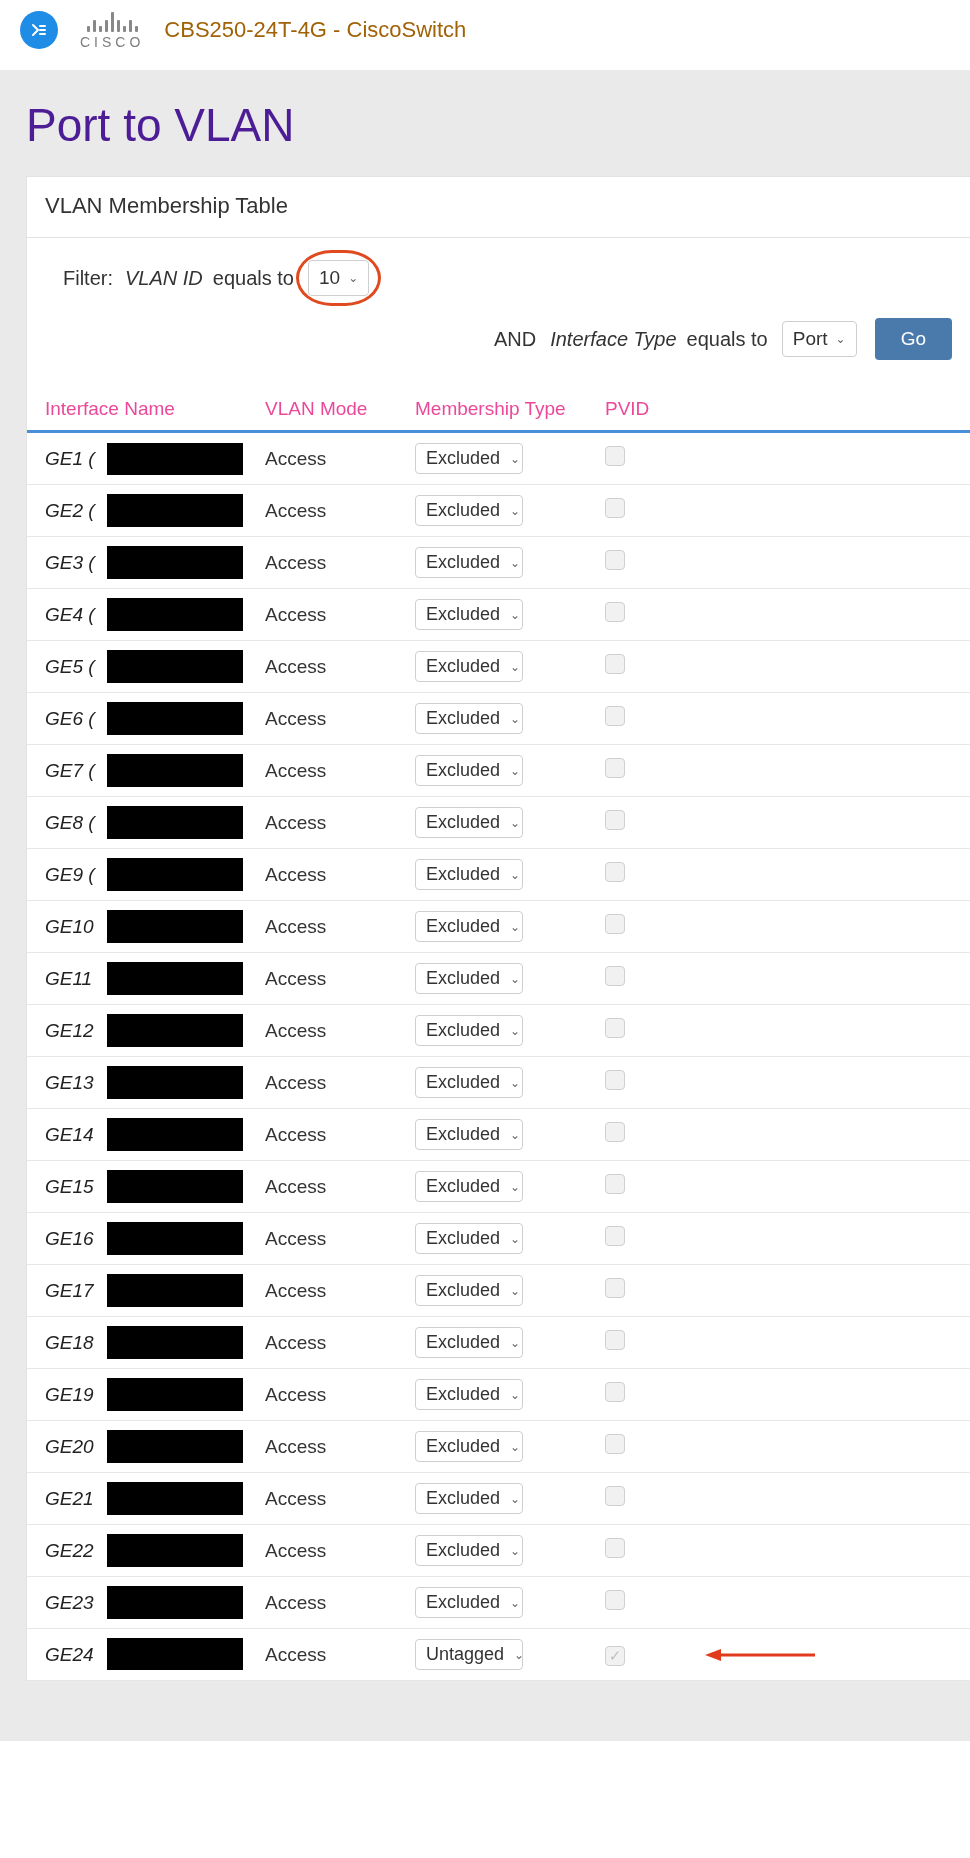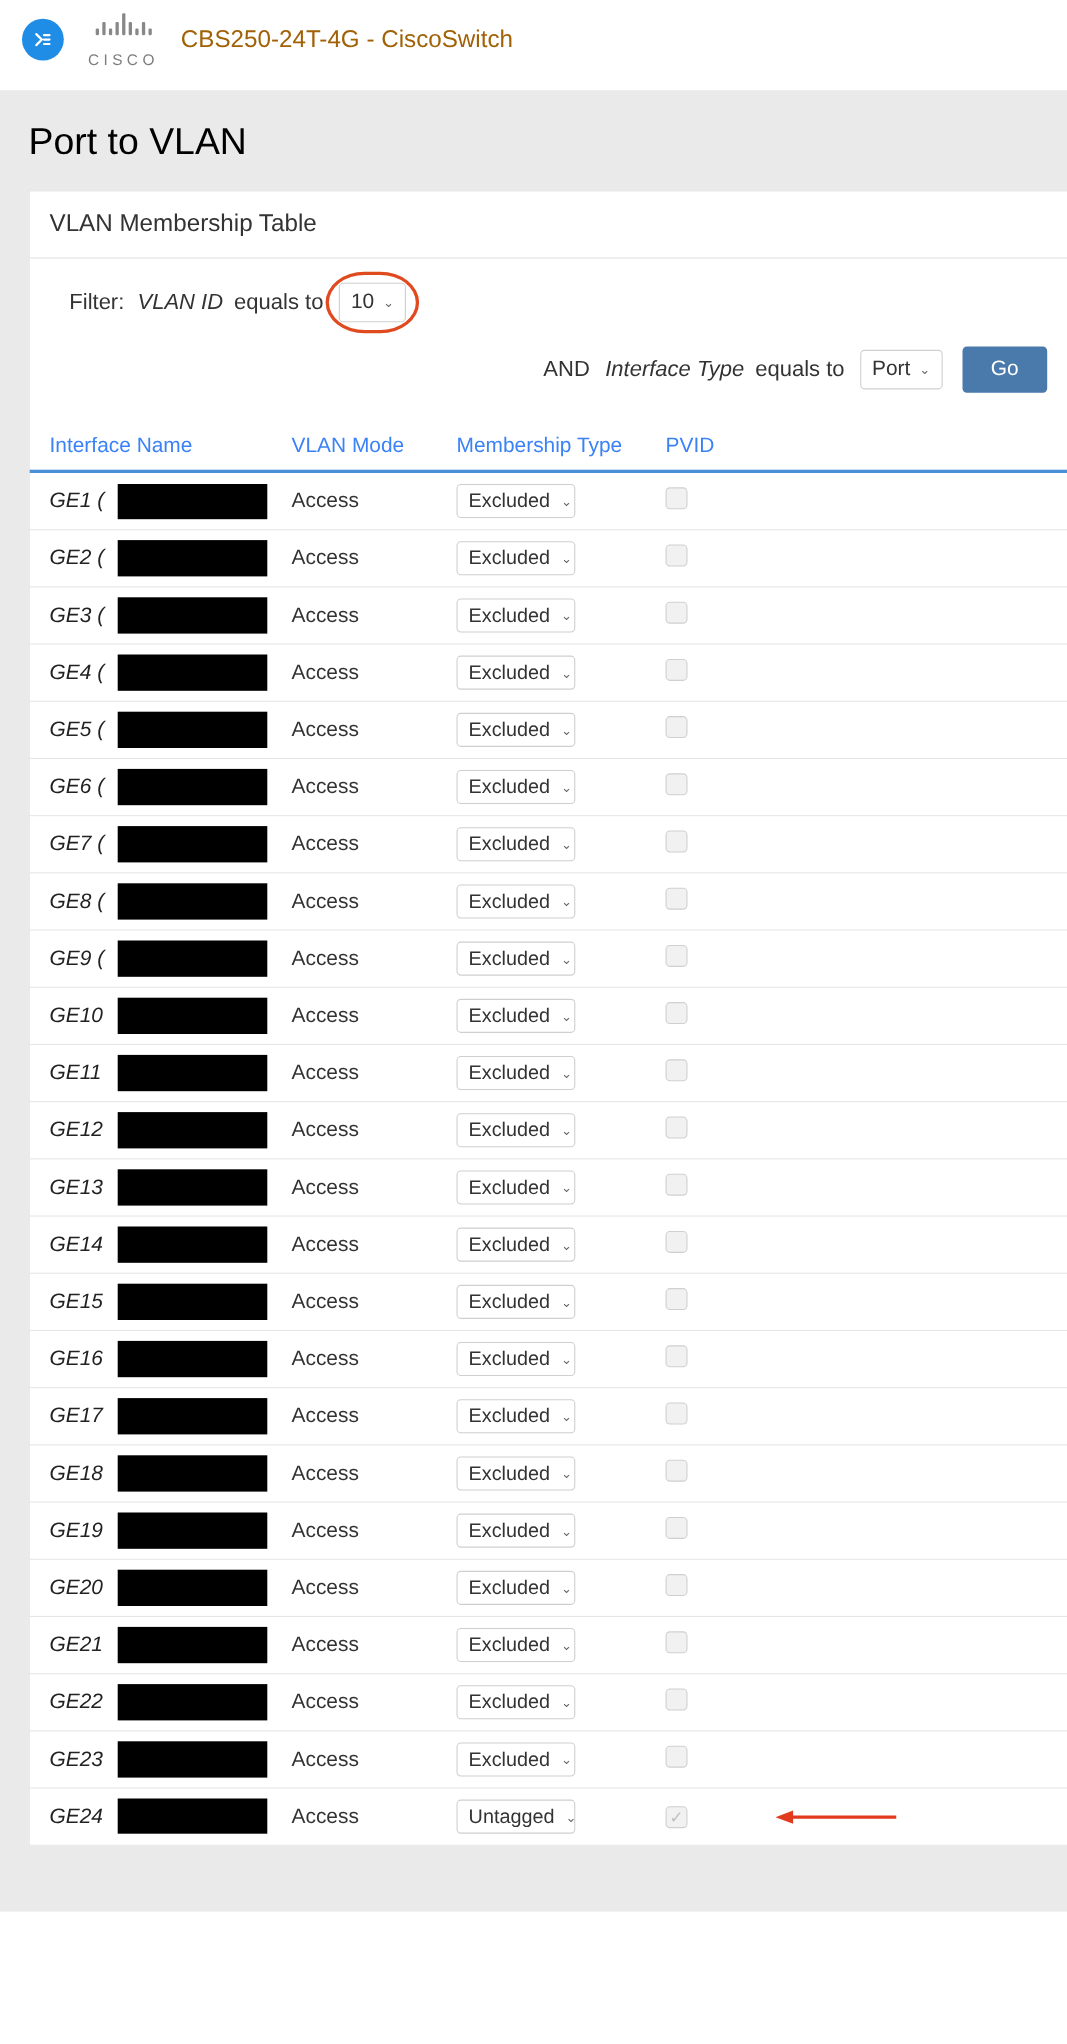--- a/index.html
+++ b/index.html
@@ -23,36 +23,35 @@
     background: #1f8ce6;
     color: #fff;
     display: flex; align-items: center; justify-content: center;
     font-size: 18px;
     margin-right: 22px;
   }
   .cisco-logo {
     display: flex; flex-direction: column; align-items: center;
     margin-right: 20px;
     color: #777;
-    gap: 12px;
   }
   .cisco-bars { display: flex; align-items: flex-end; gap: 3px; height: 22px; }
   .cisco-bars span { display: block; width: 3px; background: #888; border-radius: 1px; }
   .cisco-word { font-size: 14px; letter-spacing: 4px; color: #7d7d7d; margin-top: 2px; font-weight: 400; }
   .device-title {
     font-size: 22px; color: #a16207; font-weight: 400;
   }
 
   
   .page-band {
     background: #eaeaea;
     padding: 28px 0 60px 26px;
   }
   .page-title {
-    font-size: 34px; color: #000000; font-weight: 400;
+    font-size: 46px; color: #4c1d95; font-weight: 400;
     margin: 0 0 24px 0;
   }
 
   
   .panel {
     background: #fff;
     border: 1px solid #e2e2e2;
     border-bottom: none;
     margin-right: -1px; 
   }
@@ -123,21 +122,21 @@
   .tbl {
     width: 100%;
   }
   .tbl-head, .tbl-row {
     display: grid;
     grid-template-columns: 220px 150px 190px 100px 1fr;
     align-items: center;
     padding: 10px 18px;
   }
   .tbl-head {
-    font-size: 19px; color: #3b82f6;
+    font-size: 19px; color: #ec4899;
     border-bottom: 3px solid #4a90d9;
     padding-top: 6px; padding-bottom: 10px;
   }
   .tbl-row {
     border-bottom: 1px solid #e6e6e6;
     font-size: 19px;
     min-height: 46px;
   }
   .col-ifname {
     position: relative;

